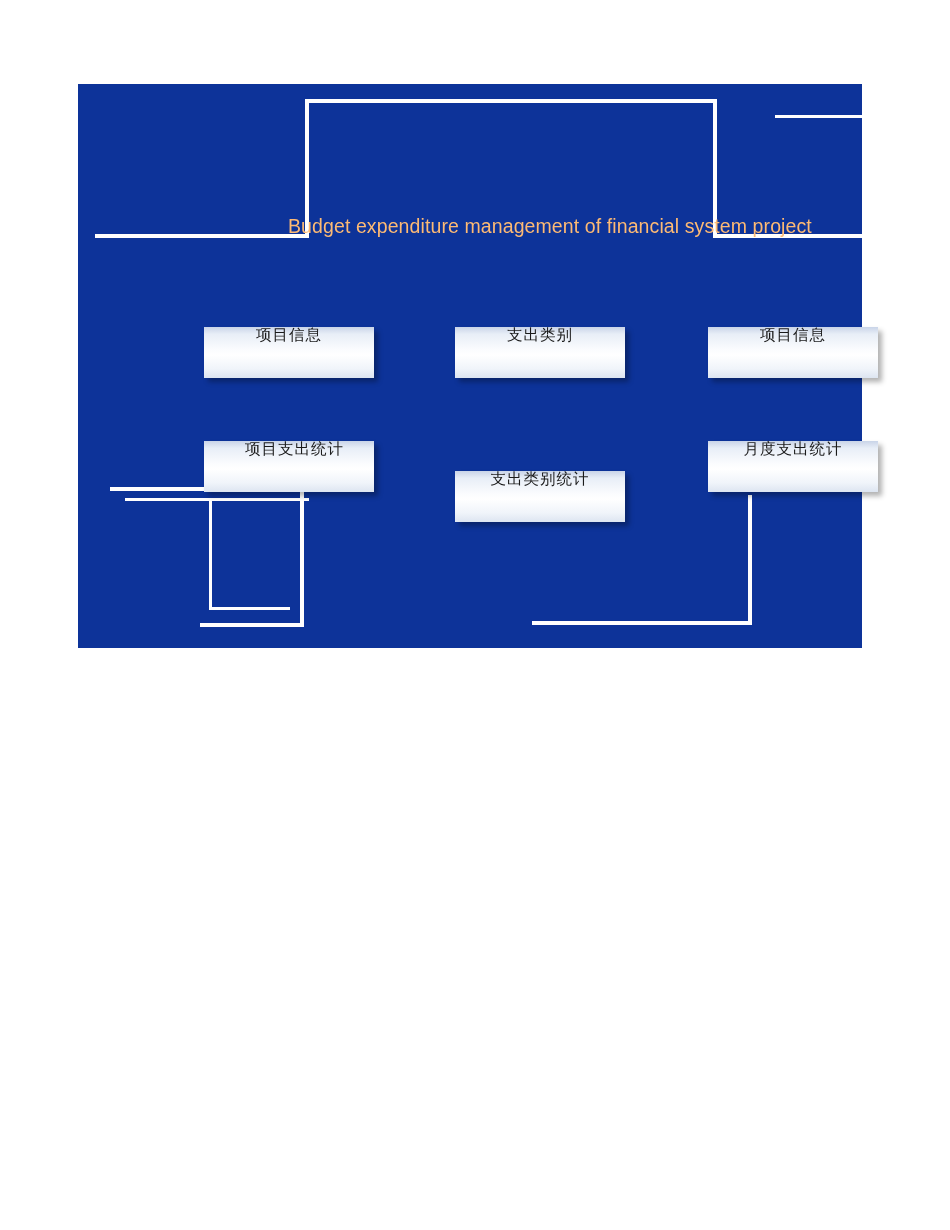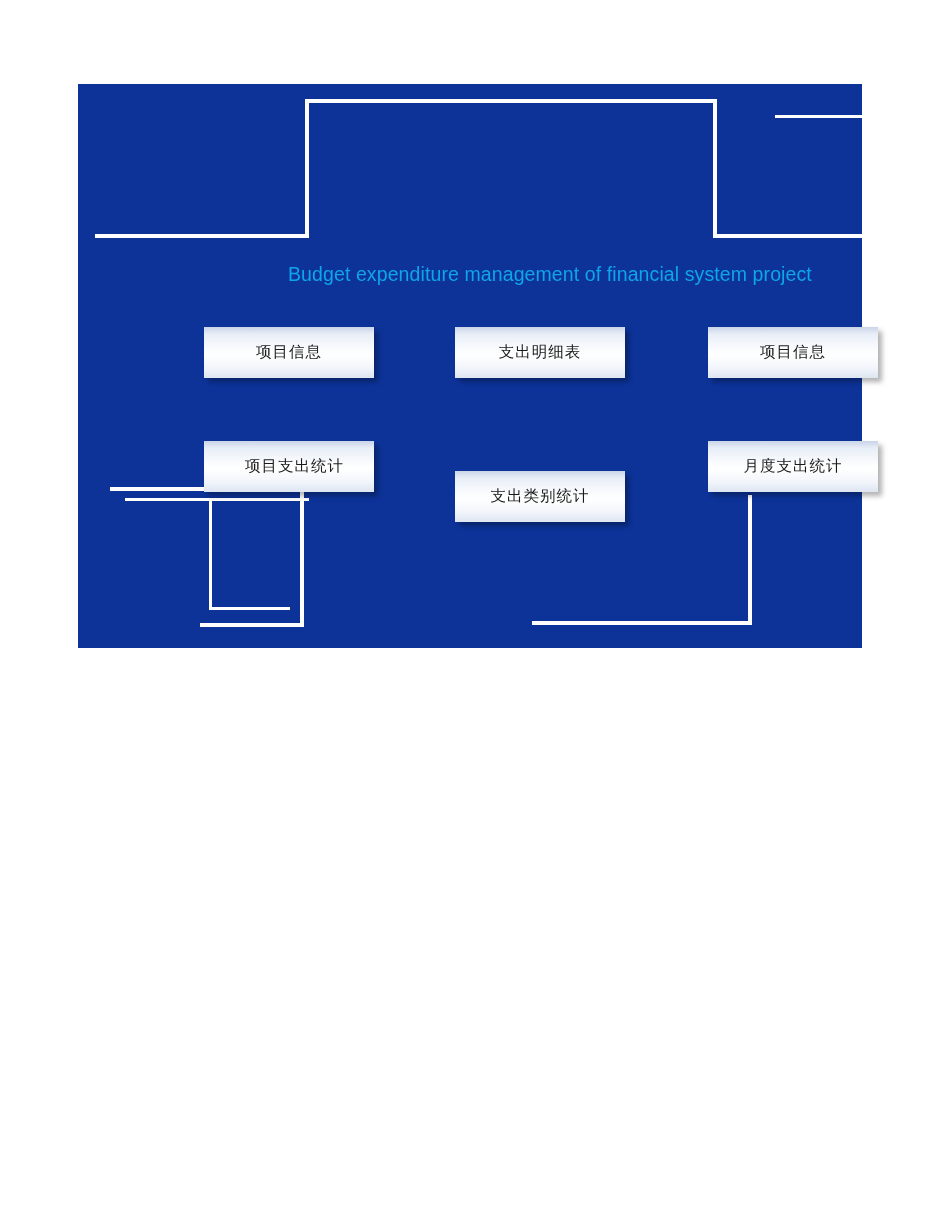--- a/index.html
+++ b/index.html
@@ -59,27 +59,26 @@
 
   
   #rule-br-v { left: 670px; top: 411px; width: 4px;   height: 130px; }
   #rule-br-h { left: 454px; top: 537px; width: 220px; height: 4px; }
 
   
   #page-title {
     position: absolute;
     left: 210px;
     top: 131px;
-    color: #0ea5e9;
+    color: #fdba74;
     font-size: 19.5px;
     font-weight: 400;
     letter-spacing: 0.1px;
     white-space: nowrap;
     font-family: "Liberation Sans", "DejaVu Sans", sans-serif;
-    margin-top: 48px;
   }
 
   
   .menu-btn {
     position: absolute;
     width: 170px;
     height: 51px;
     box-sizing: border-box;
     border: 0;
     padding: 0;
@@ -87,21 +86,21 @@
     background:
       linear-gradient(to bottom,
         #c9d4e8 0%,
         #e8eef7 14%,
         #fbfcfe 45%,
         #ffffff 55%,
         #f0f4fa 82%,
         #dde5f1 100%);
     box-shadow: 4px 4px 5px rgba(0, 0, 0, 0.30);
     display: flex;
-    align-items: center;
+    align-items: flex-start;
     justify-content: center;
     font-family: "Liberation Sans", "DejaVu Sans", sans-serif;
     font-size: 15.5px;
     color: #1a1a1a;
     letter-spacing: 1px;
   }
   .menu-btn .label {
     display: block;
     line-height: 1;
     padding-bottom: 1px;
@@ -136,21 +135,21 @@
 
   <div class="rule v" id="rule-br-v"></div>
   <div class="rule h" id="rule-br-h"></div>
 
   <div id="page-title">Budget expenditure management of financial system project</div>
 
   <button class="menu-btn" id="btn-r0c0">
     <span class="label">项目信息</span>
   </button>
   <button class="menu-btn" id="btn-r0c1">
-    <span class="label">支出明细表</span>
+    <span class="label">支出类别</span>
   </button>
   <button class="menu-btn" id="btn-r0c2">
     <span class="label">项目信息</span>
   </button>
   <button class="menu-btn" id="btn-r1c0">
     <span class="label">项目支出统计</span>
   </button>
   <button class="menu-btn" id="btn-r1c1">
     <span class="label">支出类别统计</span>
   </button>

